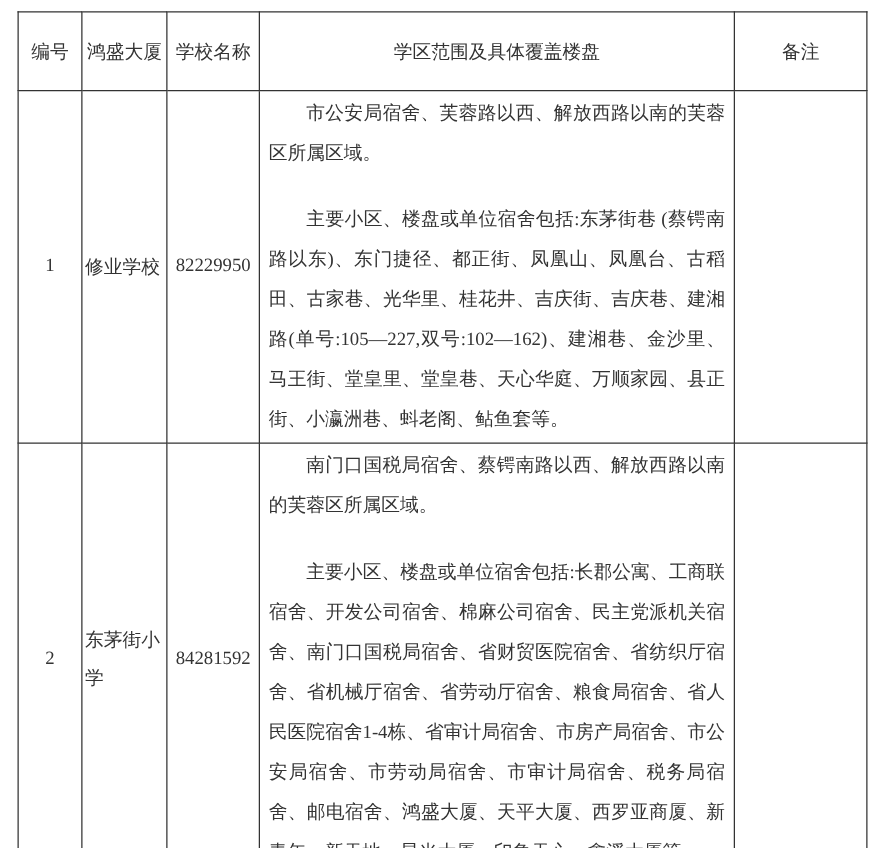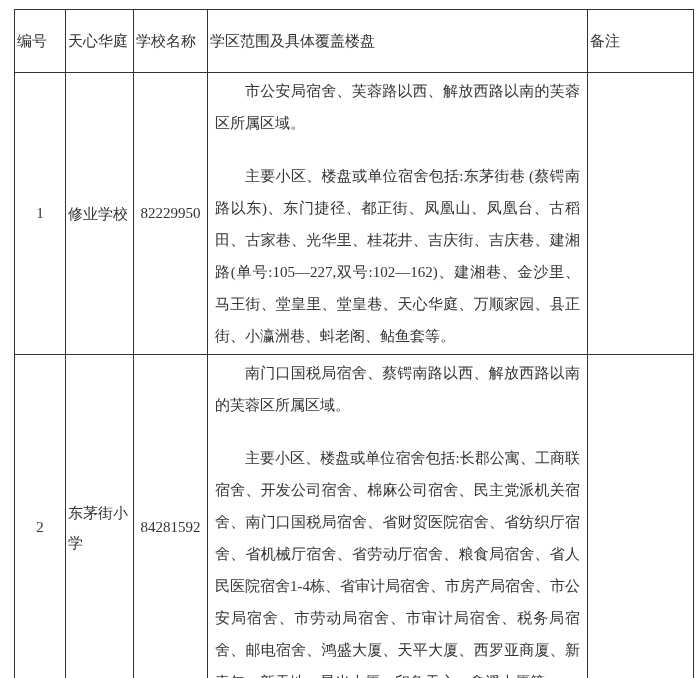--- a/index.html
+++ b/index.html
@@ -25,21 +25,21 @@
   table.school-table td {
     border: 1px solid #333333;
     font-weight: normal;
     font-size: 15px;
     color: #333333;
     background: #ffffff;
     overflow: hidden;
   }
   thead th {
     height: 63px;
-    text-align: left;
+    text-align: center;
     vertical-align: middle;
     padding: 0 2px;
   }
   tr.row-1 > td { height: 272px; }
   tr.row-2 > td { height: 328px; }
   td.cell-num {
     text-align: center;
     vertical-align: middle;
   }
   td.cell-name {
@@ -75,21 +75,21 @@
     <colgroup>
       <col style="width:51px">
       <col style="width:68px">
       <col style="width:74px">
       <col style="width:380px">
       <col style="width:106px">
     </colgroup>
     <thead>
       <tr>
         <th>编号</th>
-        <th>天心华庭</th>
+        <th>鸿盛大厦</th>
         <th>学校名称</th>
         <th>学区范围及具体覆盖楼盘</th>
         <th>备注</th>
       </tr>
     </thead>
     <tbody>
       <tr class="row-1">
         <td class="cell-num">1</td>
         <td class="cell-name">修业学校</td>
         <td class="cell-phone">82229950</td>

